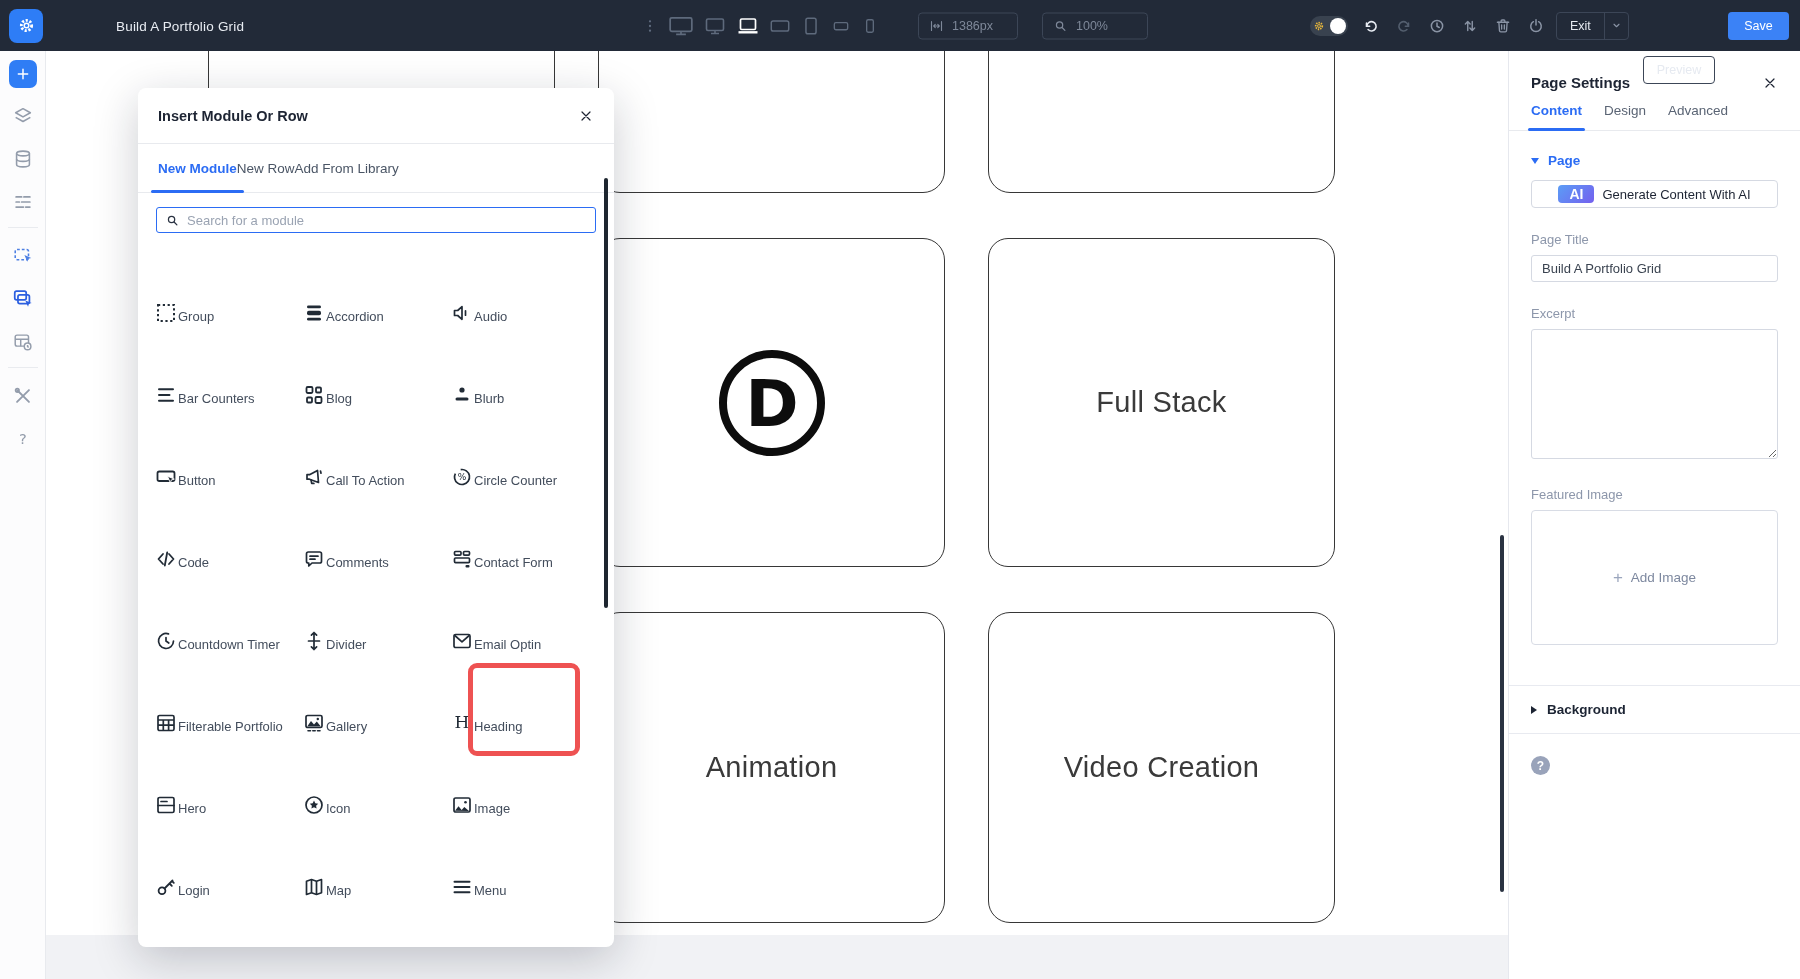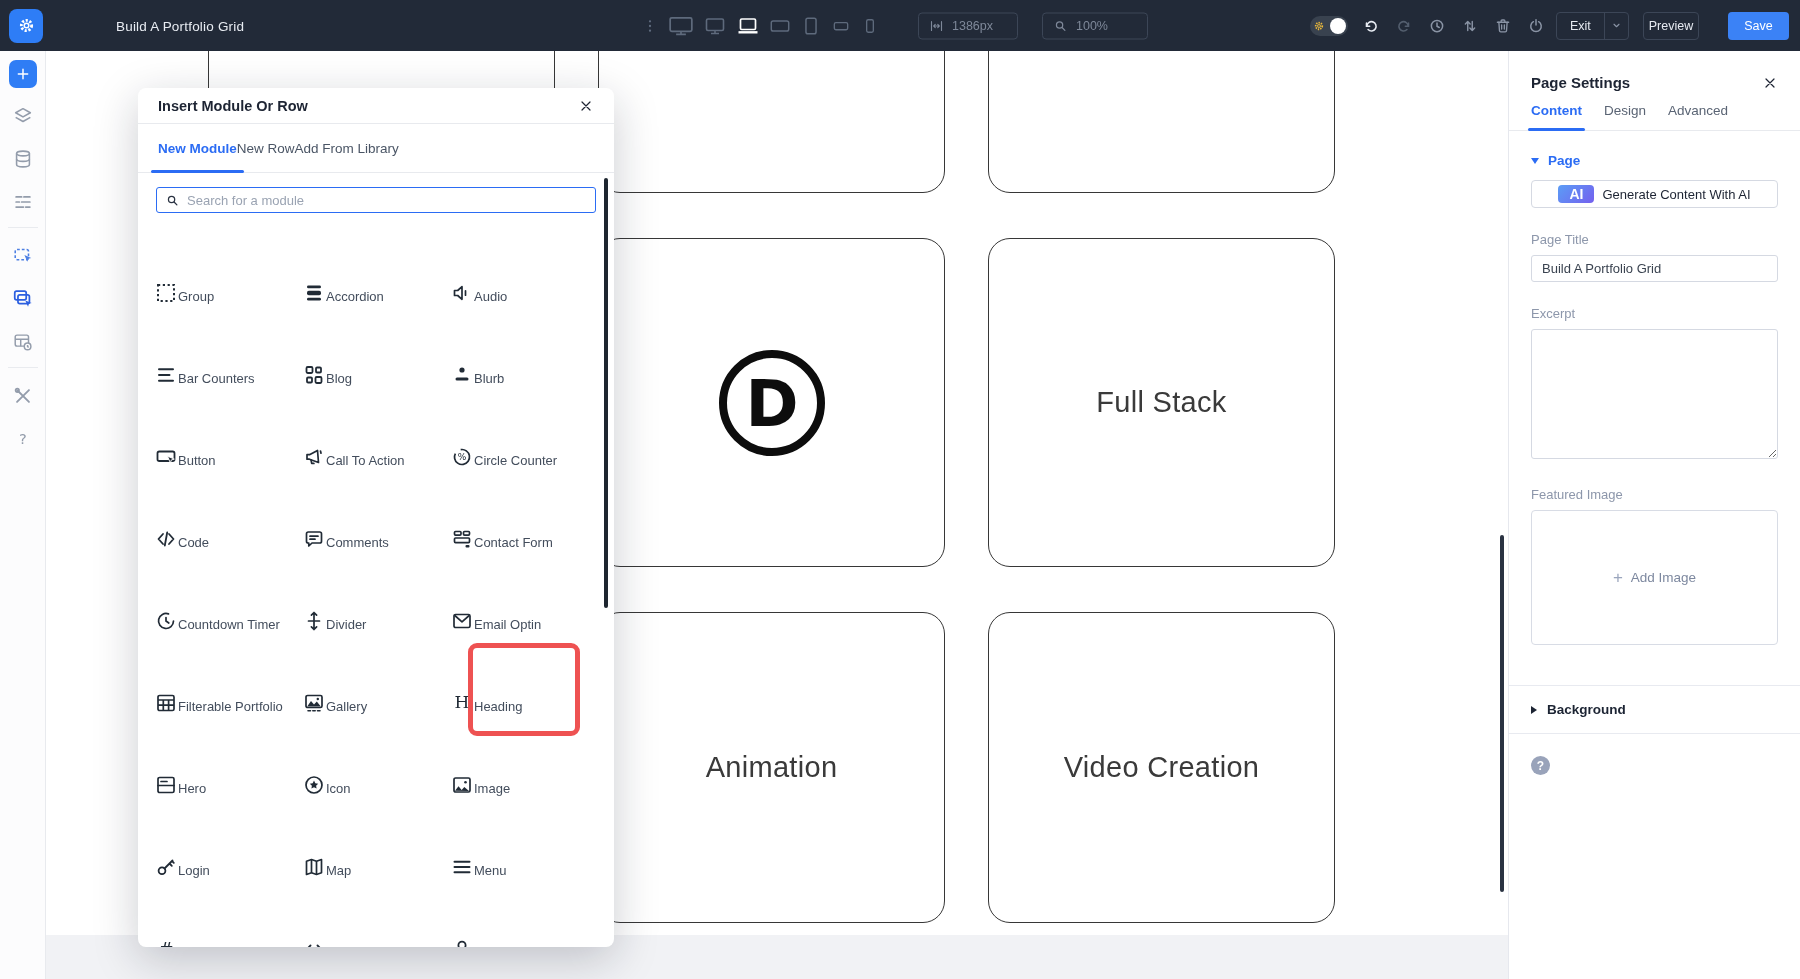--- a/index.html
+++ b/index.html
@@ -36,21 +36,21 @@
   .tb-actions { left:1362px; display:flex; align-items:center; gap:15px; }
   .tb-act { color:#8a94a5; cursor:pointer; }
   .tb-act.lit { color:#e8ecf3; }
   .tb-act.dim { color:#535e6e; }
   .tb-exit { left:1556px; height:28px; display:flex; border:1px solid #3c4657; border-radius:4px; overflow:hidden; }
   .tb-exit .x-main { padding:0 13px; display:flex; align-items:center; color:#e6eaf1; font-size:12.5px; cursor:pointer; }
   .tb-exit .x-chev { width:24px; display:flex; align-items:center; justify-content:center;
     border-left:1px solid #3c4657; color:#8a94a5; cursor:pointer; }
   .tb-btn { position:absolute; top:50%; transform:translateY(-50%); height:28px; border-radius:4px;
     font-size:12.5px; font-family:inherit; cursor:pointer; }
-  .tb-preview { left:1643px; width:56px; background:transparent; border:1px solid #3c4657; color:#e6eaf1; }
+  .tb-preview { left:1643px; width:72px; background:transparent; border:1px solid #3c4657; color:#e6eaf1;margin-top:44px; }
   .tb-save { left:1728px; width:61px; background:#3b82f6; border:none; color:#fff; font-weight:500; }
 
   
   .sidebar { position:absolute; left:0; top:51px; width:46px; bottom:0; background:#fcfcfd;
     border-right:1px solid #e8eaee; z-index:25; display:flex; flex-direction:column; align-items:center; }
   .sb-add { margin-top:9px; width:28px; height:28px; background:#2f7df5; border-radius:7px;
     display:flex; align-items:center; justify-content:center; color:#fff; cursor:pointer; }
   .sb-it { margin-top:13px; width:30px; height:30px; display:flex; align-items:center; justify-content:center;
     color:#939cab; cursor:pointer; }
   .sb-div { margin-top:10px; width:30px; border-top:1px solid #e9ebef; }
@@ -62,21 +62,21 @@
   .bottom-strip { position:absolute; left:0; top:884px; width:100%; height:60px; background:#f1f2f5; }
   .card { position:absolute; background:#fff; border:1.4px solid #373737; border-radius:22px;
     display:flex; align-items:center; justify-content:center; }
   .card .card-label { font-size:29px; font-weight:300; color:#3a3a3a; letter-spacing:.3px; }
   .page-scrollbar { position:absolute; left:1454px; top:484px; width:4px; height:357px;
     background:#2a3342; border-radius:2px; cursor:pointer; }
 
   
   .modal { position:absolute; left:138px; top:88px; width:476px; height:859px; background:#fff;
     border-radius:8px; box-shadow:0 12px 45px rgba(20,25,40,.22); z-index:20; overflow:hidden; }
-  .m-head { height:36px; display:flex; align-items:center; justify-content:space-between;
+  .m-head { height:56px; display:flex; align-items:center; justify-content:space-between;
     padding:8px 20px; border-bottom:1px solid #e8eaee; }
   .m-title { font-size:14.5px; font-weight:700; color:#1d2433; }
   .m-close { color:#1d2433; cursor:pointer; }
   .m-tabs { height:49px; display:flex; align-items:center; padding:0 20px;
     border-bottom:1px solid #e8eaee; }
   .m-tab { position:relative; height:100%; display:flex; align-items:center; font-size:13.5px;
     color:#4a5565; cursor:pointer; white-space:nowrap; }
   .m-tab.active { color:#2b6cf4; font-weight:600; }
   .m-tab.active::after { content:""; position:absolute; left:-7px; right:-7px; bottom:-1px;
     height:3px; background:#2b6cf4; border-radius:2px; }
@@ -582,21 +582,21 @@
       <div class="card" style="left: 162px; top: -118px; width: 347px; height: 260px;"></div>
       <div class="card" style="left: 552px; top: -118px; width: 347px; height: 260px;"></div>
       <div class="card" style="left: 942px; top: -118px; width: 347px; height: 260px;"></div>
       <div class="card" style="left: 162px; top: 187px; width: 347px; height: 329px;"></div>
       <div class="card" style="left: 552px; top: 187px; width: 347px; height: 329px;">
         <svg width="120" height="120" viewBox="0 0 120 120">
       <circle cx="60" cy="60" r="49" fill="none" stroke="#0d0d0d" stroke-width="8"></circle>
       <text x="60" y="83" text-anchor="middle" font-family="DejaVu Sans, sans-serif" font-size="64" font-weight="bold" fill="#0d0d0d">D</text>
         </svg>
       </div>
-      <div class="card" style="left: 942px; top: 187px; width: 347px; height: 329px;">
+      <div class="card" style="left: 942px; top: 187px; width: 347px; height: 329px; border-radius: 20px;">
         <span class="card-label">Full Stack</span>
       </div>
       <div class="card" style="left: 162px; top: 561px; width: 347px; height: 311px;"></div>
       <div class="card" style="left: 552px; top: 561px; width: 347px; height: 311px;">
         <span class="card-label">Animation</span>
       </div>
       <div class="card" style="left: 942px; top: 561px; width: 347px; height: 311px;">
         <span class="card-label">Video Creation</span>
       </div>
     </div>

